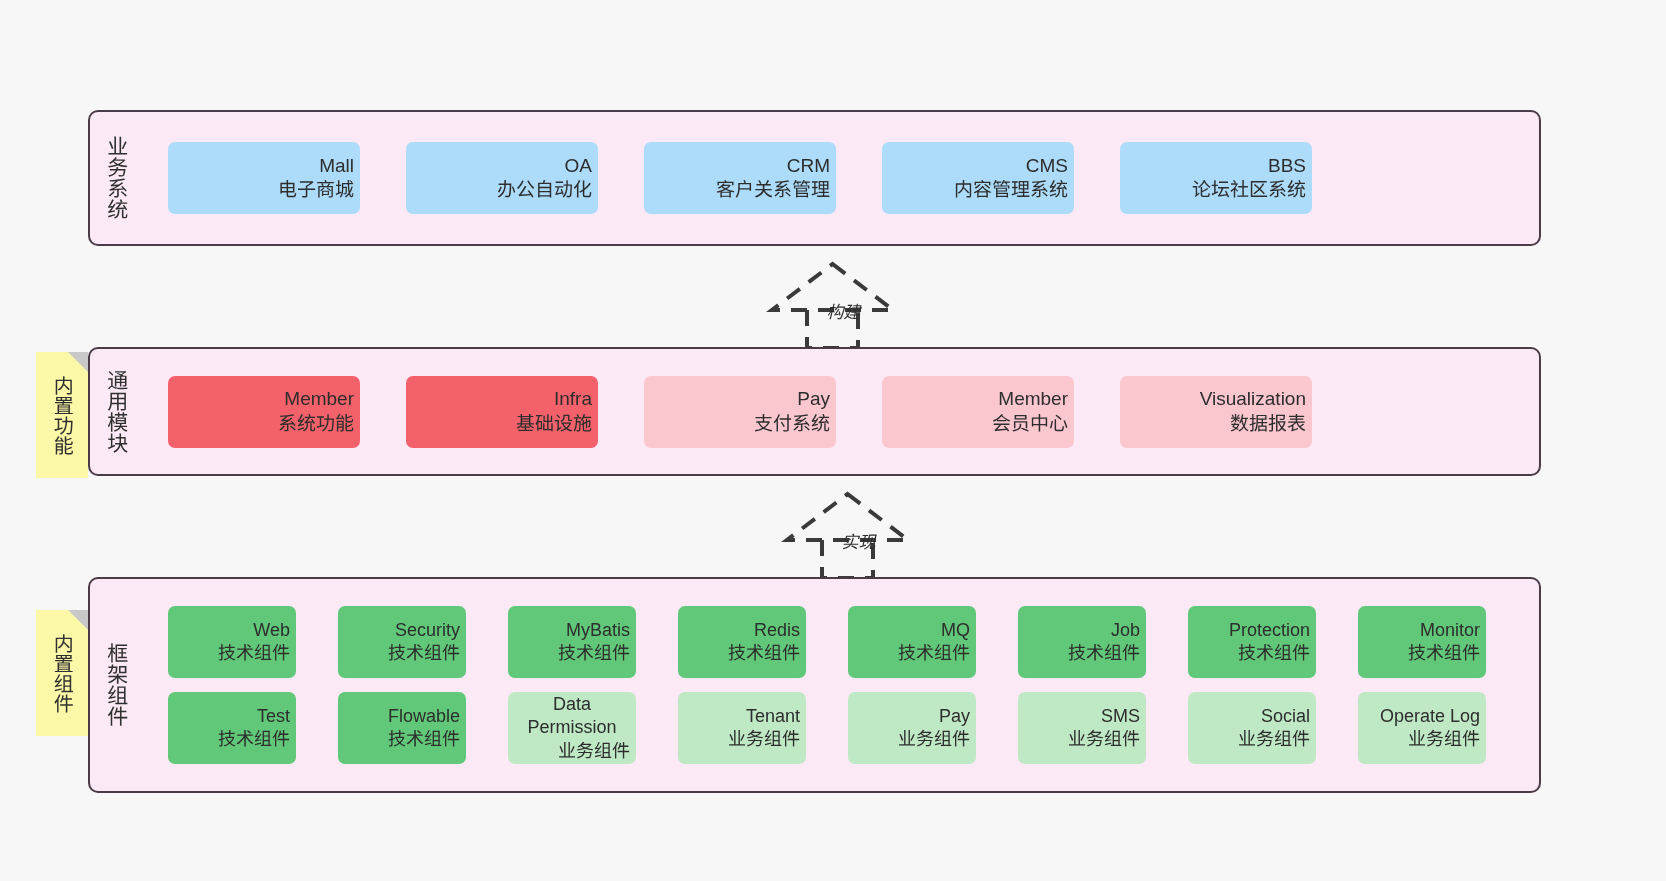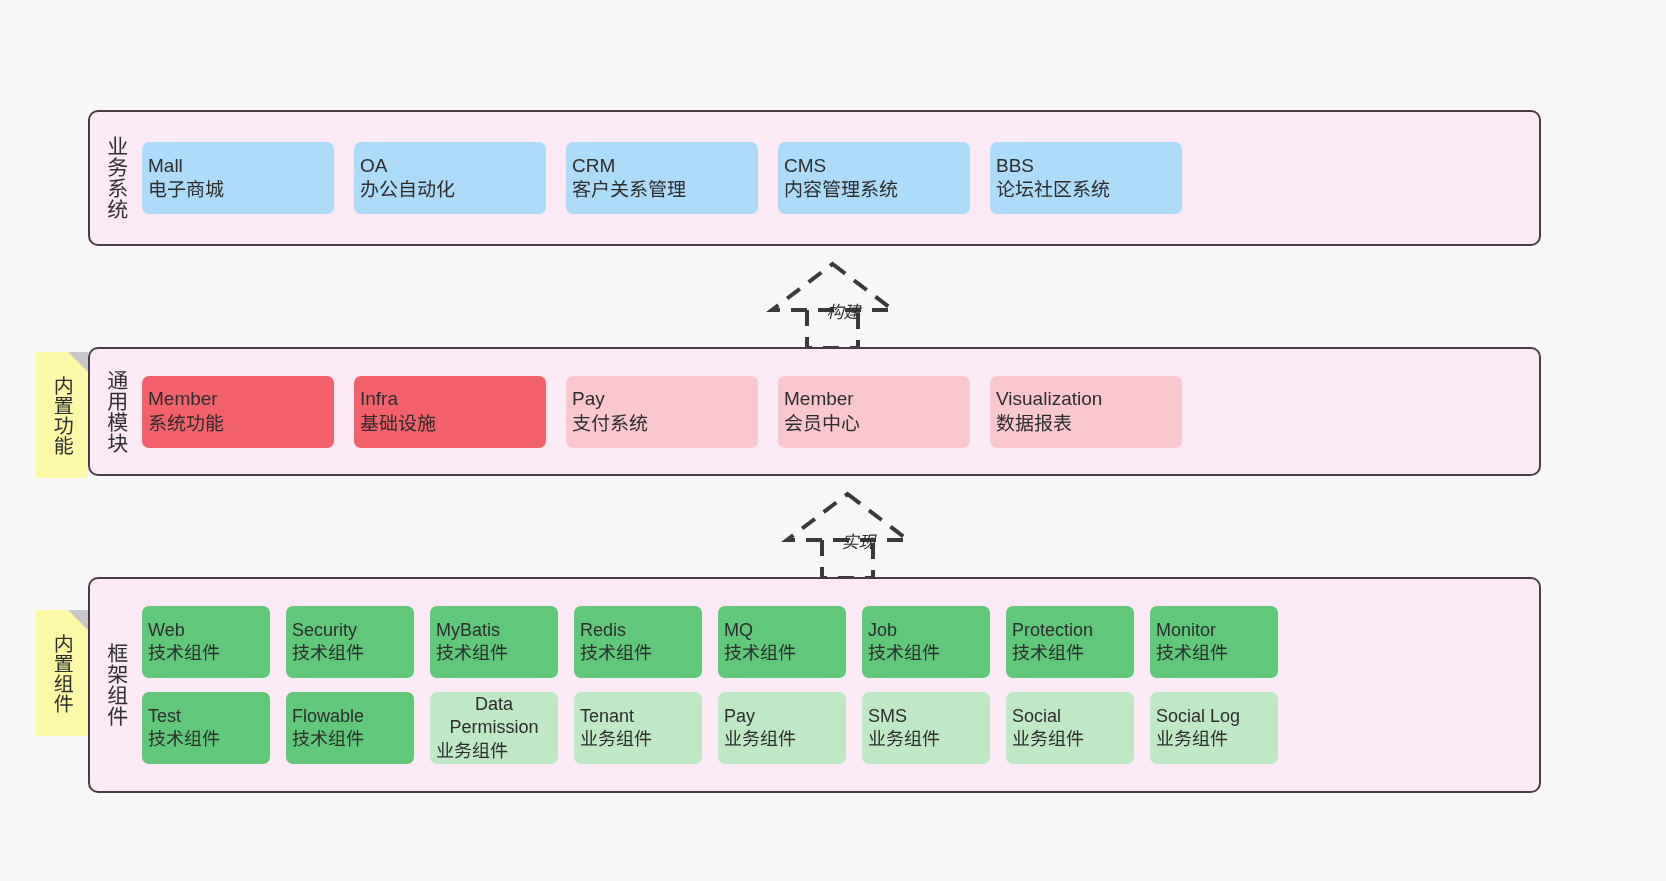--- a/index.html
+++ b/index.html
@@ -65,28 +65,29 @@
     gap: 20px;
     justify-content: flex-start;
   }
 
   
   .card {
     box-sizing: border-box;
     border-radius: 7px;
     display: flex;
     flex-direction: column;
-    align-items: flex-start;
+    align-items: flex-end;
     justify-content: center;
     text-align: center;
     font-size: 19px;
     line-height: 1.28;
     color: #2d2d2d;
     padding: 4px 6px;
     user-select: none;
+    margin-left: 26px;
   }
   .card .t-en { display: block; }
   .card .t-cn { display: block; }
 
   .card-blue      { background: #addcfb; }
   .card-red       { background: #f3626a; }
   .card-pink      { background: #fbc7cf; }
   .card-green     { background: #60c878; }
   .card-lgreen    { background: #bfe8c5; }
 
@@ -300,21 +301,21 @@
           </div>
           <div class="card card-lgreen">
             <span class="t-en">SMS</span>
             <span class="t-cn">业务组件</span>
           </div>
           <div class="card card-lgreen">
             <span class="t-en">Social</span>
             <span class="t-cn">业务组件</span>
           </div>
           <div class="card card-lgreen">
-            <span class="t-en">Social Log</span>
+            <span class="t-en">Operate Log</span>
             <span class="t-cn">业务组件</span>
           </div>
         </div>
     </div>
   </div>
 
   <div class="note" id="note-builtin-comp">内置组件</div>
 
 </div>
 

